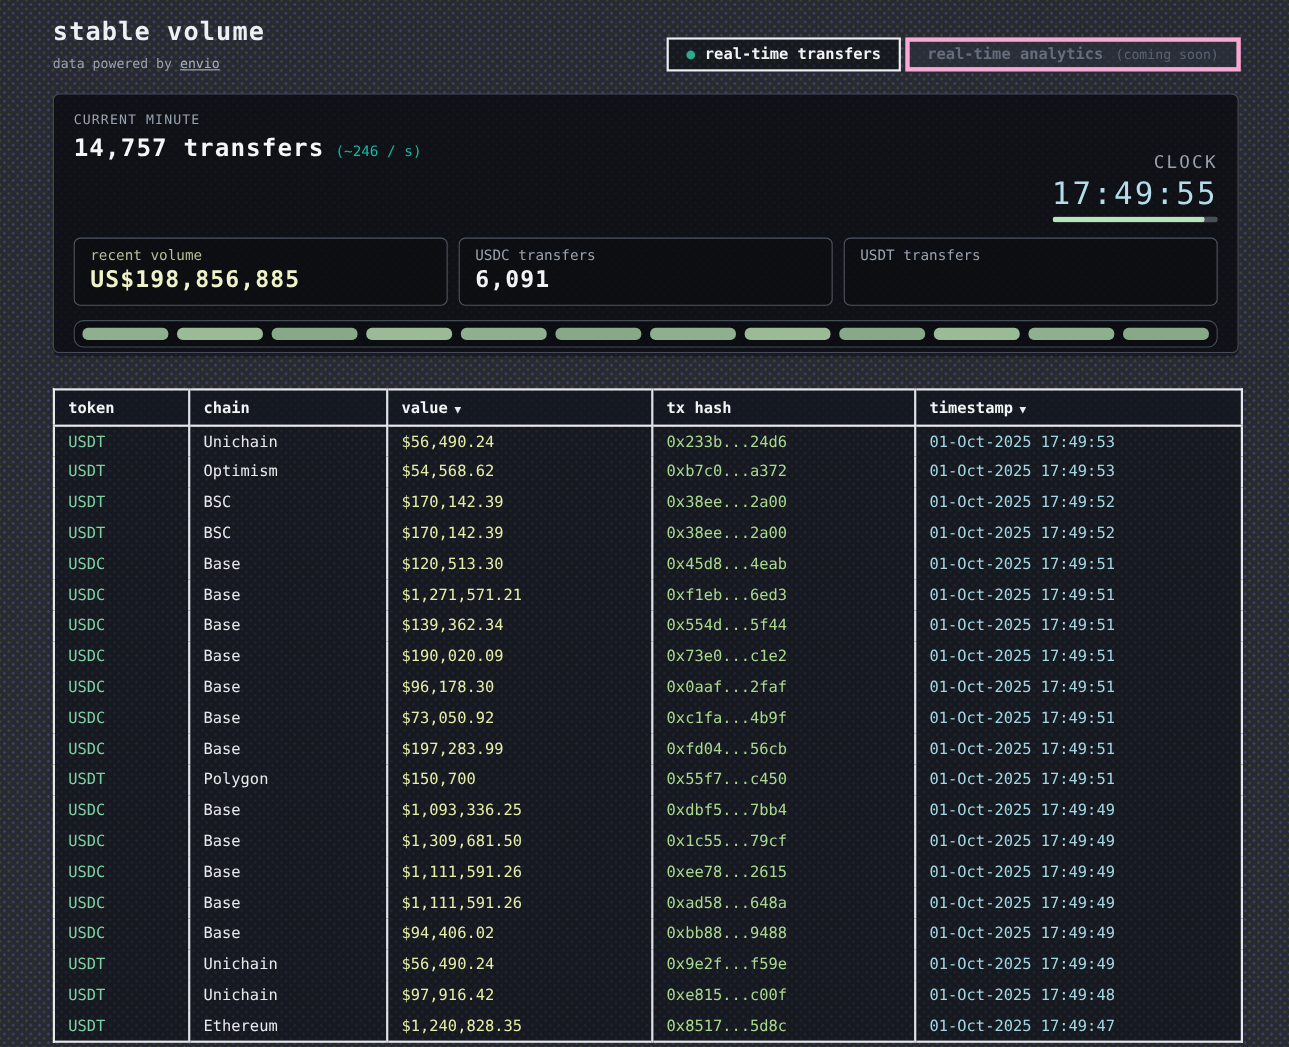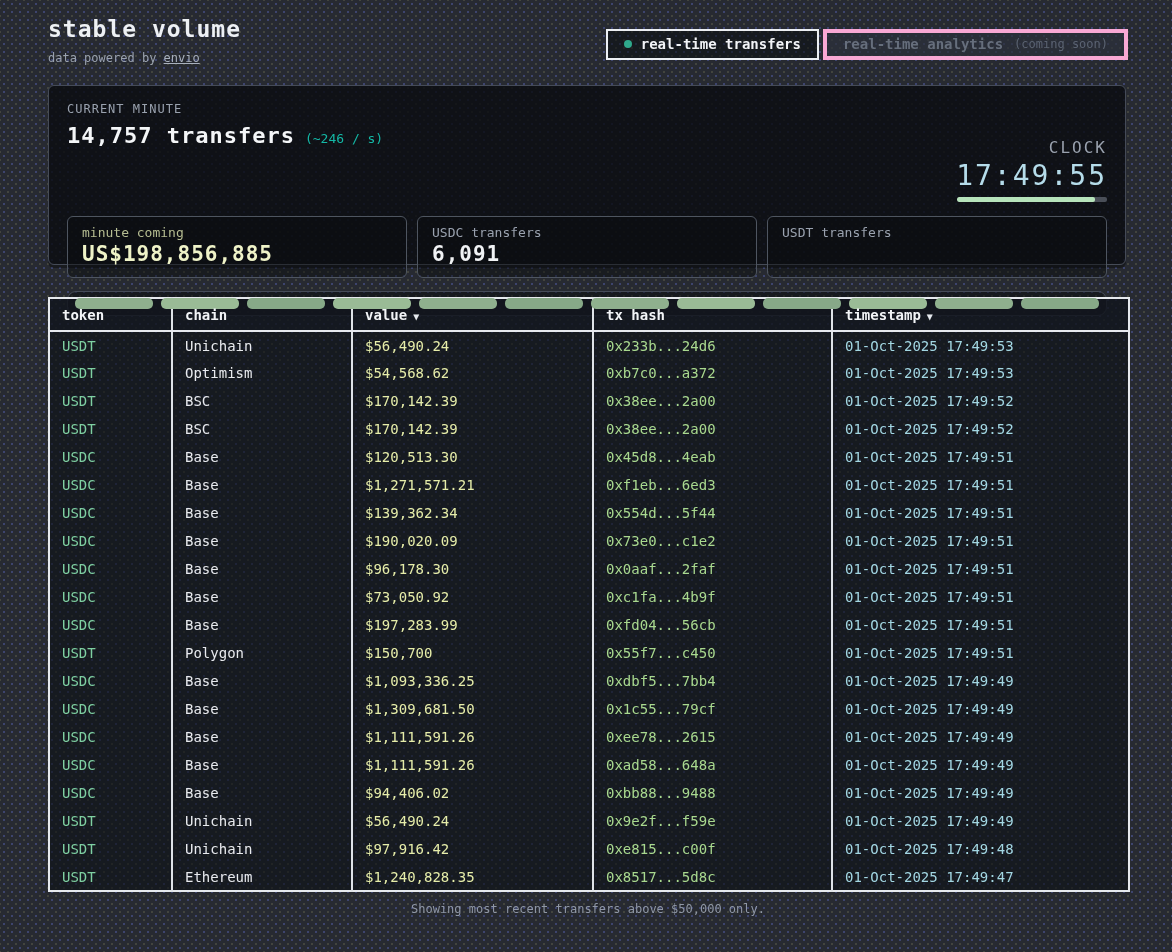--- a/index.html
+++ b/index.html
@@ -10,34 +10,34 @@
     background-image:
       radial-gradient(circle, rgba(85,95,170,.5) 1.1px, transparent 1.3px),
       radial-gradient(circle, rgba(125,125,92,.32) 1.1px, transparent 1.3px);
     background-size:8px 8px, 8px 8px;
     background-position:0 0, 4px 4px;
     color:#e8eaee;
   }
   .page { width:1172px; height:952px; padding:16px 44px 0 48px; }
 
   
-  .topbar { display:flex; justify-content:space-between; align-items:center; }
+  .topbar { display:flex; justify-content:space-between; align-items:flex-end; }
   .app-title { font-size:23px; font-weight:bold; color:#eef1f4; letter-spacing:1px; }
   .app-sub { margin-top:9px; font-size:12px; color:#9aa2af; }
   .app-sub a { color:#a8b0bd; text-decoration:underline; cursor:pointer; }
   .tabs { display:flex; gap:4px; margin-top:7px; }
   .tab { display:flex; align-items:center; gap:9px; height:31px; padding:0 16px; font-size:14px; font-weight:bold; cursor:pointer; }
   .tab.active { border:2px solid #eceff3; background:rgba(10,12,16,.55); color:#f2f4f7; }
   .tab.inactive { border:4px solid #f9a8d4; background:rgba(44,48,60,.72); color:#666e7c; }
   .tab .dot { width:8px; height:8px; border-radius:50%; background:#2fa98c; }
   .tab .suffix { font-size:12px; font-weight:normal; color:#5b6372; margin-left:2px; }
 
   
   .panel {
-    margin-top:20px; width:1078px; height:180px;
+    margin-top:20px; width:1078px; height:236px;
     border:1px solid #454b57; border-radius:6px;
     background:rgba(10,12,17,.82);
     padding:16px 18px 13px 18px;
     box-shadow:0 3px 0 rgba(0,0,0,.35);
   }
   .panel-top { display:flex; justify-content:space-between; }
   .cm-label { font-size:12px; letter-spacing:1px; color:#9aa2af; }
   .cm-heading { margin-top:7px; display:flex; align-items:baseline; gap:10px; }
   .cm-count { font-size:22px; font-weight:bold; color:#f4f6f8; letter-spacing:1px; }
   .cm-rate { font-size:13px; color:#14b8a6; font-weight:normal; }
@@ -118,21 +118,21 @@
         <div class="clock-label">CLOCK</div>
         <div class="clock-time">17:49:55</div>
         <div class="clock-bar">
           <div class="clock-bar-fill" id="clock-fill" style="width: 92%;"></div>
         </div>
       </div>
     </div>
 
     <div class="stats">
       <div class="stat volume">
-        <div class="stat-label">minute coming</div>
+        <div class="stat-label">recent volume</div>
         <div class="stat-value">US$198,856,885</div>
       </div>
       <div class="stat">
         <div class="stat-label">USDC transfers</div>
         <div class="stat-value">6,091</div>
       </div>
       <div class="stat">
         <div class="stat-label">USDT transfers</div>
       </div>
     </div>

